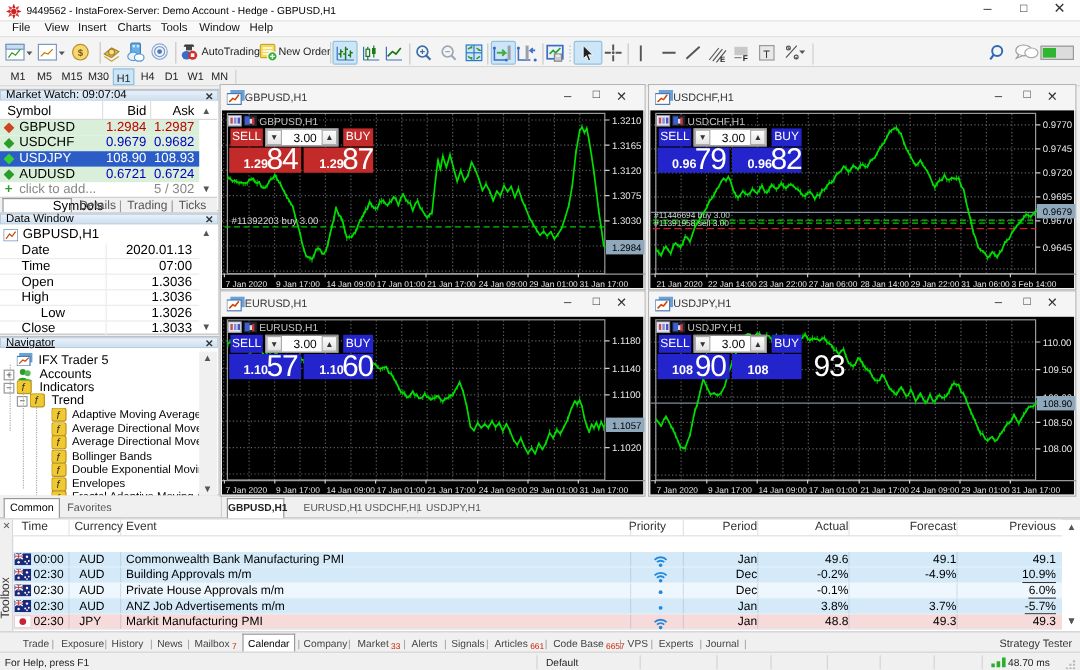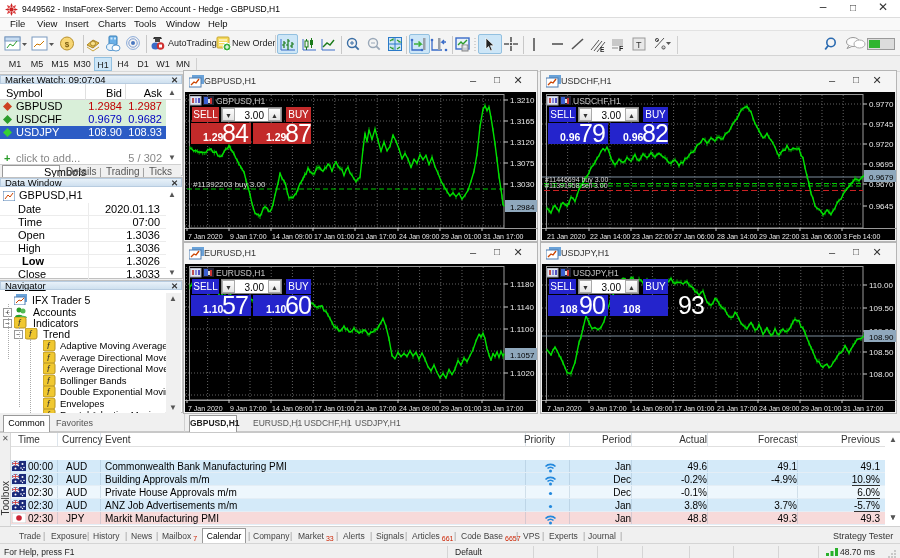--- a/index.html
+++ b/index.html
@@ -264,20 +264,28 @@
  <span class="abs" style="left:0;top:0;width:162px;text-align:right;color:#0000c0;">0.9682</span>
 </div>
 <div class="mw-row" style="top:51px;background:#2c5cc5;color:#fff;">
  <svg class="abs" style="left:3px;top:2px" width="9" height="9">
         <path d="M4.5 0L9 4.5 4.5 9 0 4.5z" fill="#35d035"></path>
       </svg>
  <span class="abs" style="left:16px;top:0;">USDJPY</span>
  <span class="abs" style="left:0;top:0;width:122px;text-align:right;">108.90</span>
  <span class="abs" style="left:0;top:0;width:162px;text-align:right;">108.93</span>
 </div>
+<div class="mw-row" style="top:64px;background:#d9efd9;">
+ <svg class="abs" style="left:3px;top:2px" width="9" height="9">
+        <path d="M4.5 0L9 4.5 4.5 9 0 4.5z" fill="#2a9c2a"></path>
+      </svg>
+ <span class="abs" style="left:16px;top:0;color:#000;">AUDUSD</span>
+ <span class="abs" style="left:0;top:0;width:122px;text-align:right;color:#0000c0;">0.6721</span>
+ <span class="abs" style="left:0;top:0;width:162px;text-align:right;color:#0000c0;">0.6724</span>
+</div>
 <div class="mw-row" style="top:77px;background:#fff;">
  <span class="abs" style="left:4px;top:0;color:#2a9c2a;font-weight:bold;">+</span>
  <span class="abs" style="left:16px;top:0;color:#888;">click to add...</span>
  <span class="abs" style="left:0;top:0;width:162px;text-align:right;color:#888;">5 / 302</span>
 </div>
 <span class="abs" style="left:168px;top:78px;font-size:8px;color:#555;">▼</span>
 
 <div class="abs" style="left:0;top:89px;width:181px;height:13px;background:#f0f0f0;border-top:1px solid #d0d0d0;">
  <div class="tab-act" style="left:2px;top:0px;width:58px;height:13px;padding-left:41px;">Symbols</div>
  <span class="tab-in" style="left:66px;top:1px;font-size:10px;">Details</span>
@@ -313,21 +321,21 @@
         <span class="abs" style="left:18px;top:0;">Open</span>
         <span class="abs" style="left:0;top:0;width:160px;text-align:right;">1.3036</span>
         <div class="abs" style="left:88px;top:0;width:1px;height:13px;background:#ececec"></div>
       </div>
 <div class="abs" style="left:0;top:39px;width:166px;height:13px;border-bottom:1px solid #ececec;">
         <span class="abs" style="left:18px;top:0;">High</span>
         <span class="abs" style="left:0;top:0;width:160px;text-align:right;">1.3036</span>
         <div class="abs" style="left:88px;top:0;width:1px;height:13px;background:#ececec"></div>
       </div>
 <div class="abs" style="left:0;top:52px;width:166px;height:13px;border-bottom:1px solid #ececec;">
-        <span class="abs" style="left:22px;top:0;font-weight:bold;">Low</span>
+        <span class="abs" style="left:34px;top:0;">Low</span>
         <span class="abs" style="left:0;top:0;width:160px;text-align:right;">1.3026</span>
         <div class="abs" style="left:88px;top:0;width:1px;height:13px;background:#ececec"></div>
       </div>
 <div class="abs" style="left:0;top:65px;width:166px;height:13px;border-bottom:1px solid #ececec;">
         <span class="abs" style="left:18px;top:0;">Close</span>
         <span class="abs" style="left:0;top:0;width:160px;text-align:right;">1.3033</span>
         <div class="abs" style="left:88px;top:0;width:1px;height:13px;background:#ececec"></div>
       </div>
 </div>
 <span class="abs" style="left:168px;top:90px;font-size:8px;color:#555;">▼</span>

